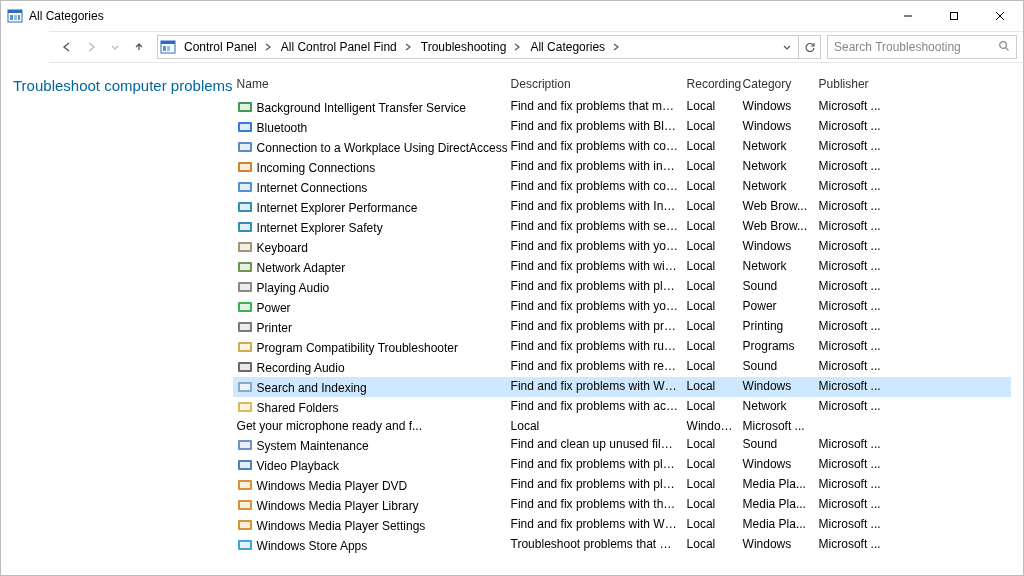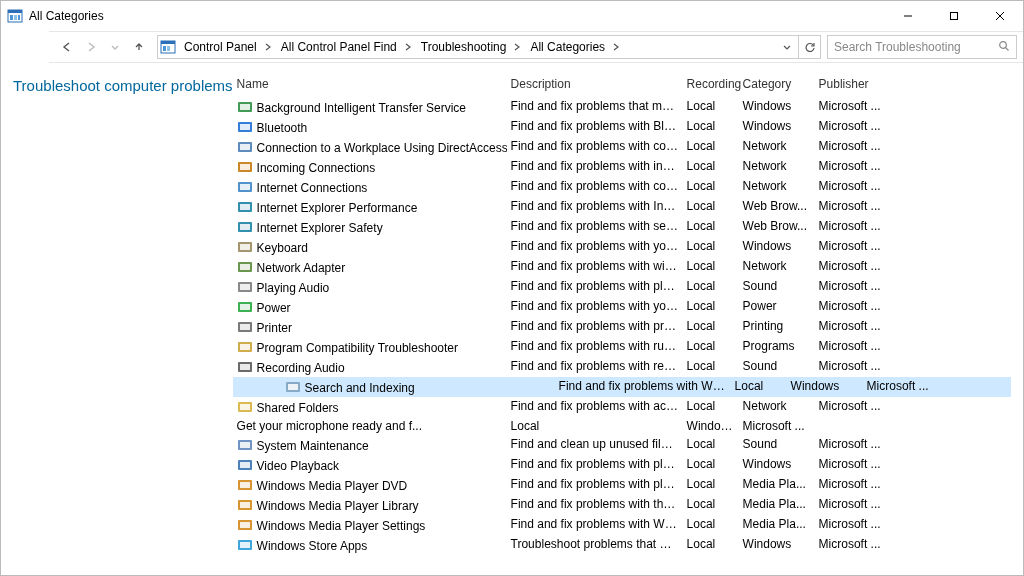--- a/index.html
+++ b/index.html
@@ -28,21 +28,21 @@
   .searchbox input::placeholder { color:#888; }
   .searchbox .sicn { margin-left:4px; color:#888; }
   
   .content { padding: 10px 12px 0 12px; height: calc(100% - 62px); overflow:hidden; display:flex; flex-direction:row; }
   .page-heading { color: #00679e; font-size: 15px; font-weight:400; margin: 4px 0 10px 0; }
   .listwrap { flex:1; overflow:hidden; }
   .listheader { display:grid; grid-template-columns: 274px 176px 56px 76px 74px; font-size:12px; color:#333; padding: 4px 0 6px 0; }
   .listheader .hcell { padding:0 4px; }
   .rows { overflow-y:auto; height: calc(100% - 26px); }
   .row { display:grid; grid-template-columns: 274px 176px 56px 76px 74px; padding:1px 0; font-size:12px; }
-  .row.selected { background:#cde8ff;padding-left:48px; }
+  .row.selected { background:#cde8ff; }
   .cell { padding:1px 4px; white-space:nowrap; overflow:hidden; text-overflow:ellipsis; }
   .cell.name { display:flex; align-items:flex-end; gap:4px; }
   .cell.name .icn { width:16px; height:16px; display:inline-flex; align-items:center; justify-content:center; flex:none; }
   
   .icn svg { width:16px; height:16px; }
   .sv-g { width:12px;height:12px; }
 </style>
 </head>
 <body>
 

